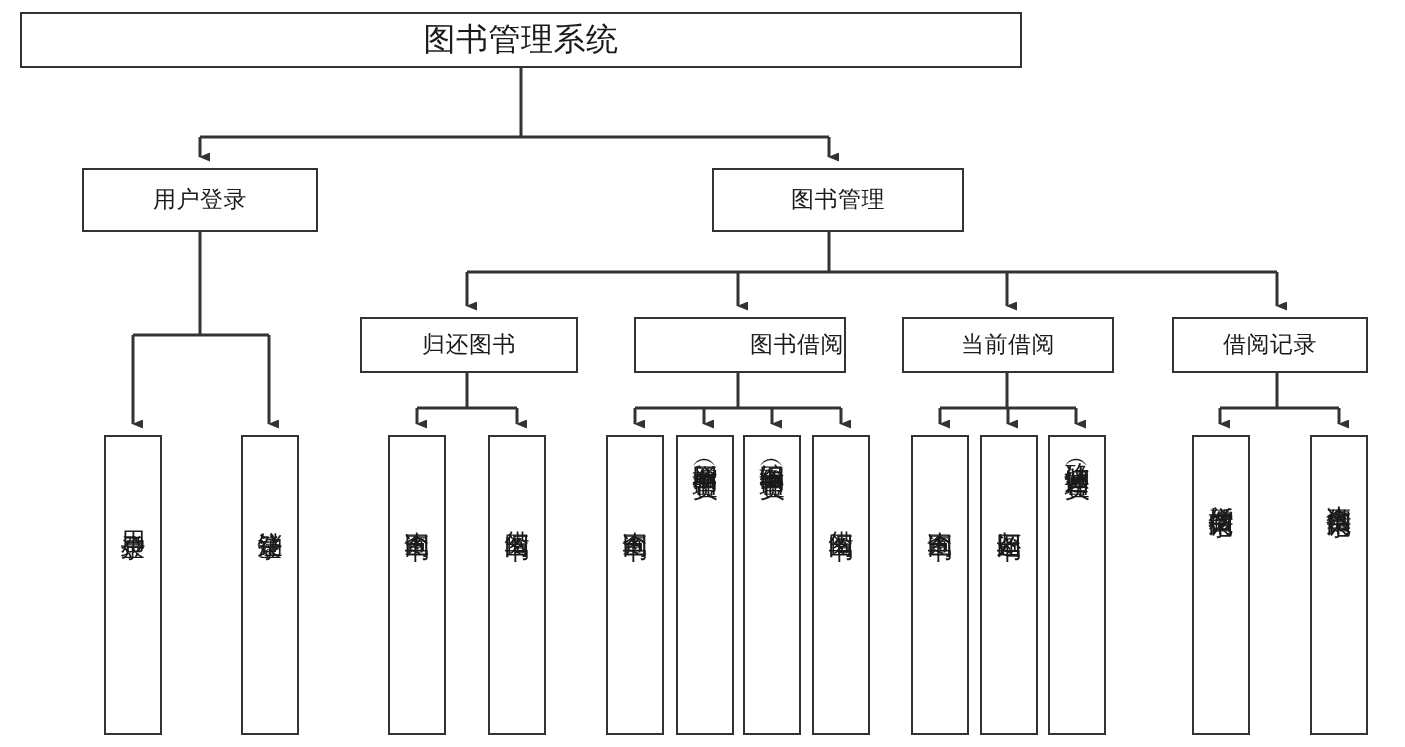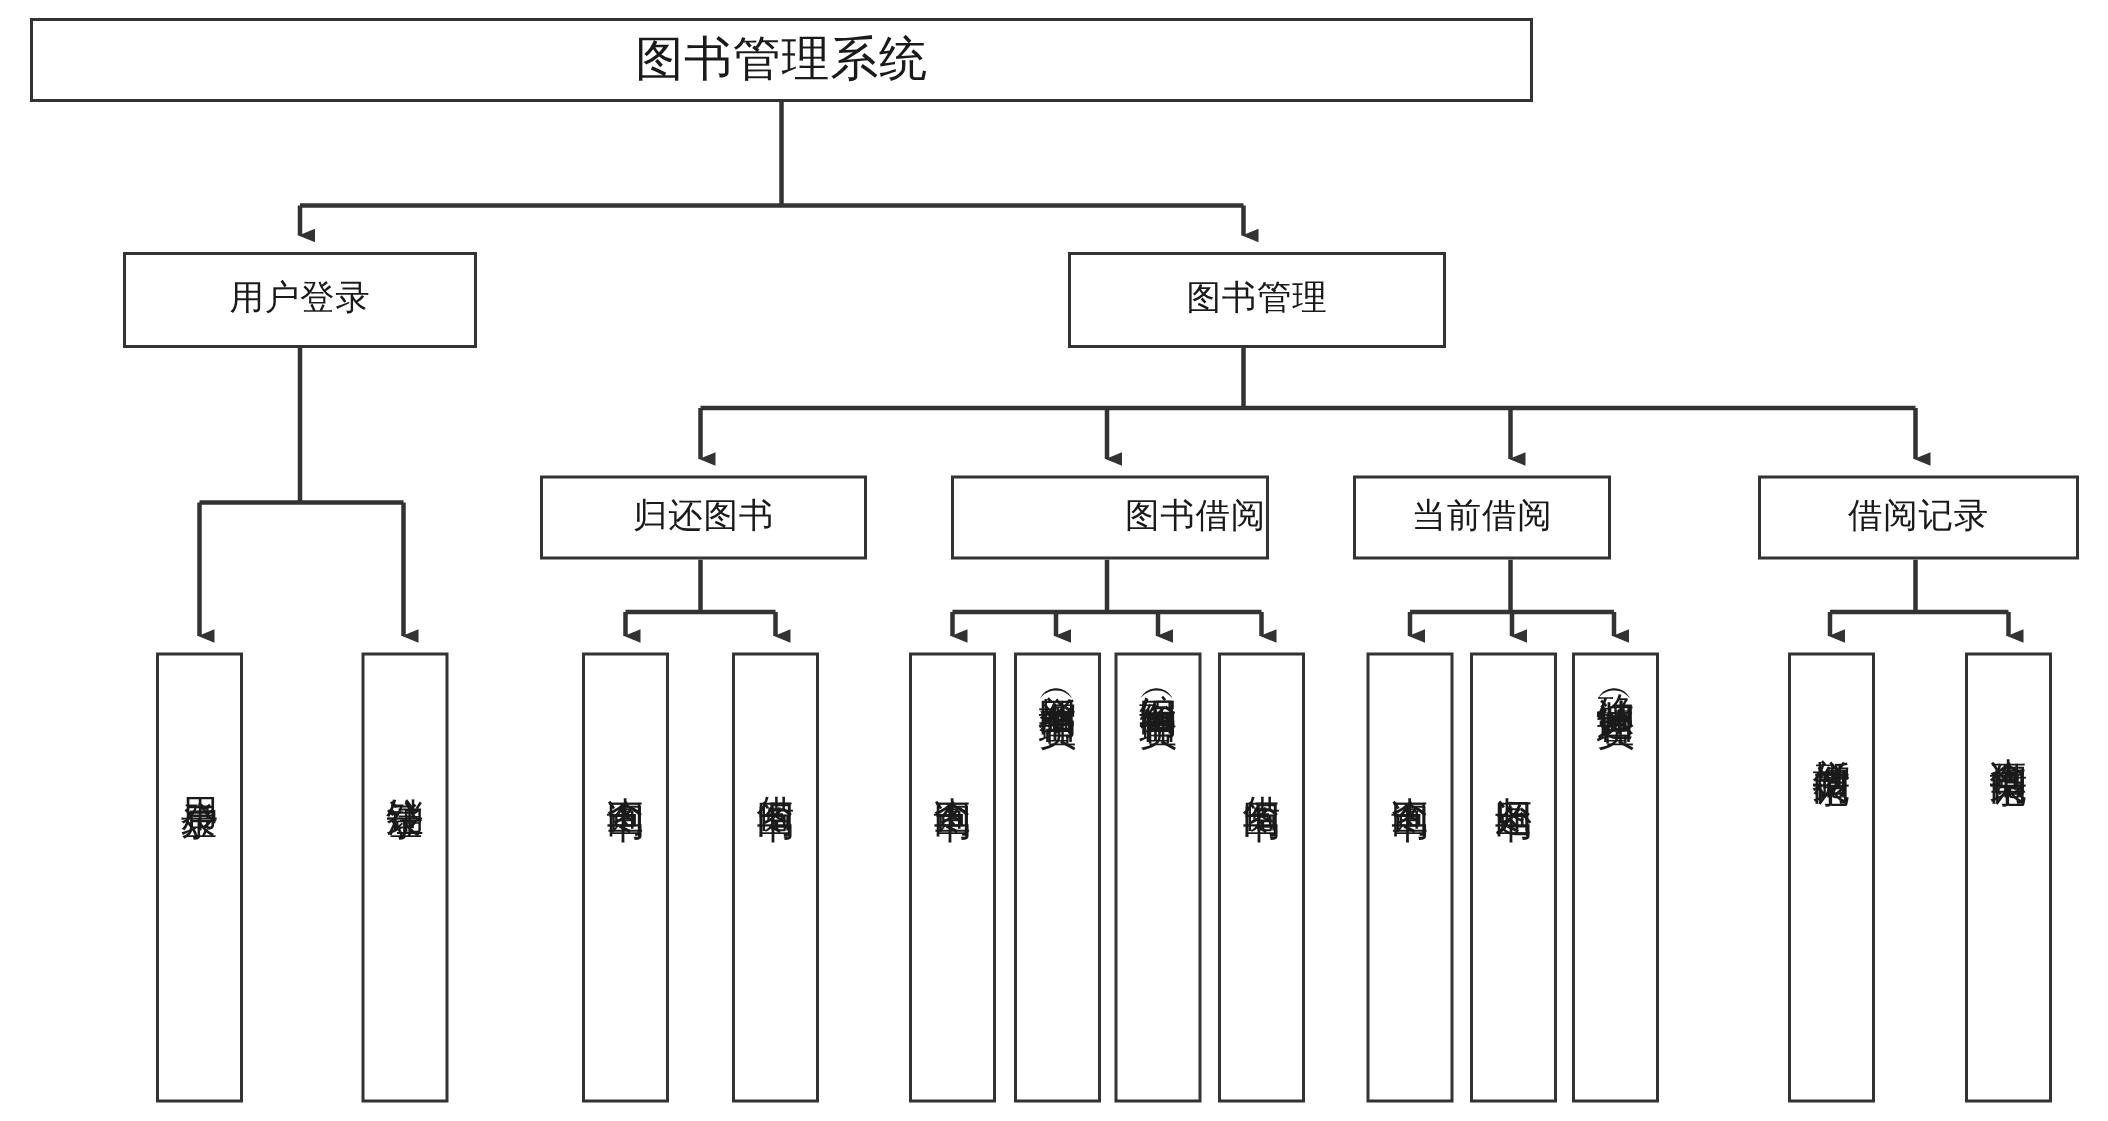--- a/index.html
+++ b/index.html
@@ -148,25 +148,25 @@
   </div>
 
   <div class="node horizontal" style="left:360px; top:317px; width:218px; height:56px;">
     <span class="node-label">归还图书</span>
   </div>
 
   <div class="node horizontal" style="left:634px; top:317px; width:212px; height:56px;justify-content:flex-end;">
     <span class="node-label">图书借阅</span>
   </div>
 
-  <div class="node horizontal" style="left:902px; top:317px; width:172px; height:56px;">
+  <div class="node horizontal" style="left:902px; top:317px; width:212px; height:56px;">
     <span class="node-label">当前借阅</span>
   </div>
 
-  <div class="node horizontal" style="left:1172px; top:317px; width:214px; height:56px;">
+  <div class="node horizontal" style="left:1172px; top:317px; width:196px; height:56px;">
     <span class="node-label">借阅记录</span>
   </div>
 
   <div class="node vertical shortpad" style="left:104px; top:435px; width:58px; height:300px;">
     <span class="node-label">用户登录</span>
   </div>
 
   <div class="node vertical shortpad" style="left:241px; top:435px; width:58px; height:300px;">
     <span class="node-label">注销登录</span>
   </div>

